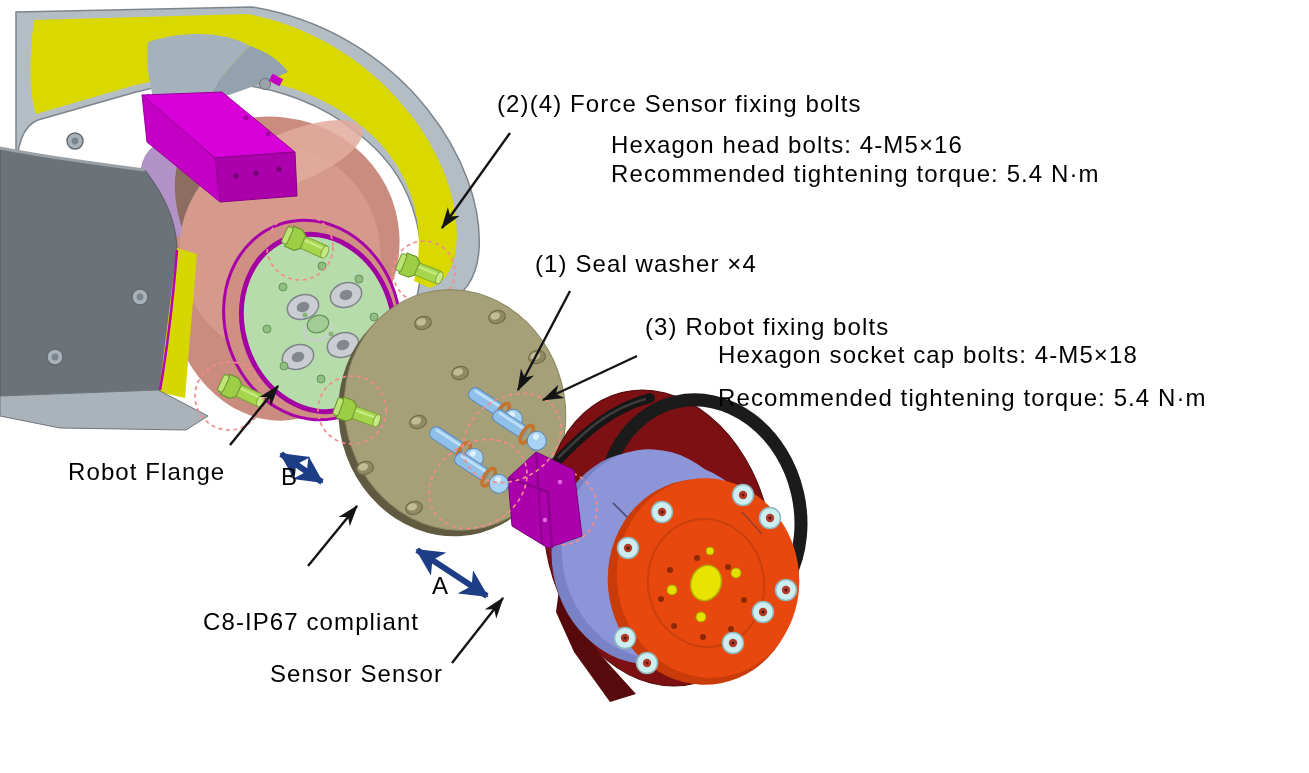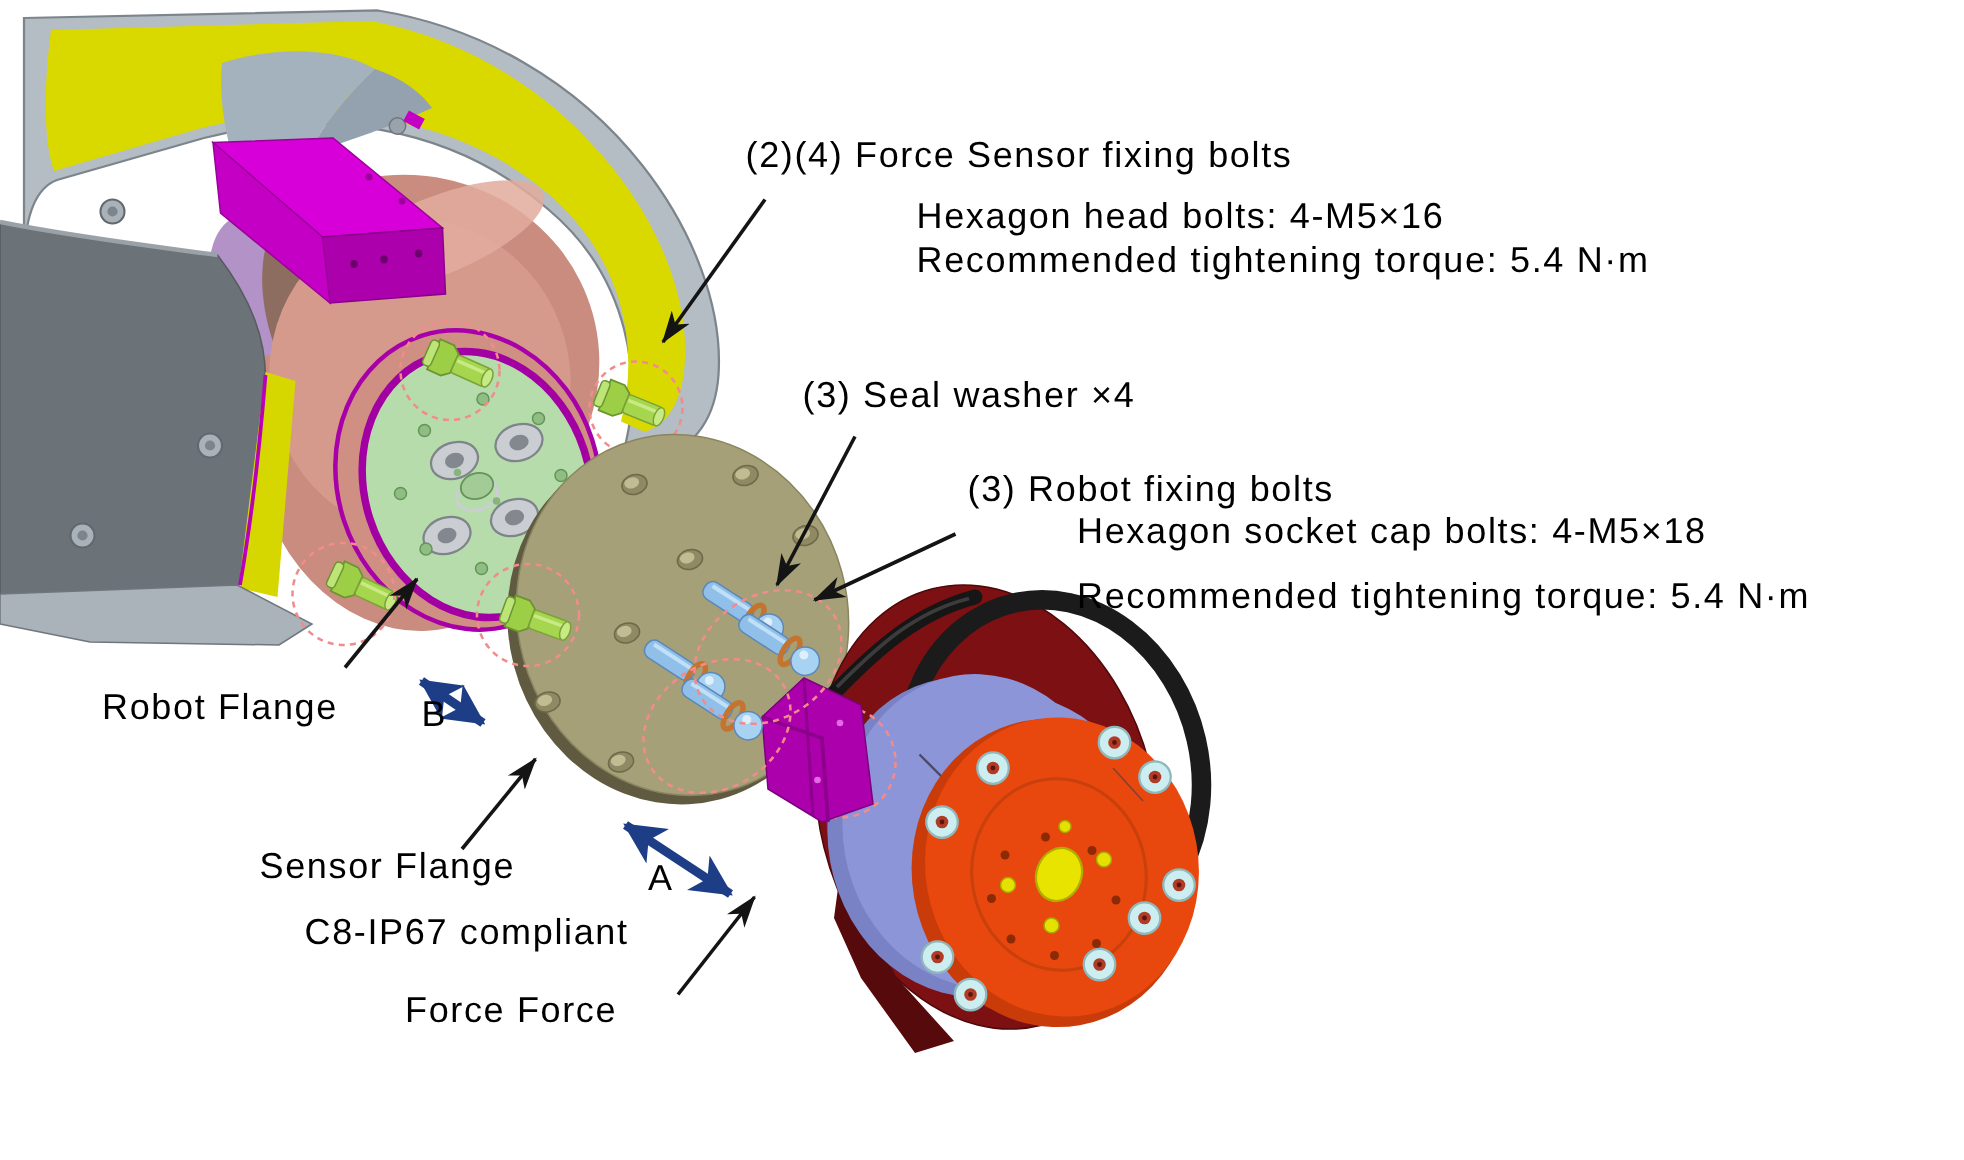--- a/index.html
+++ b/index.html
@@ -274,28 +274,27 @@
   <g stroke="#1d3d86" stroke-width="6" fill="none">
     <line x1="281" y1="454" x2="322" y2="482" marker-start="url(#nav)" marker-end="url(#nav)"></line>
     <line x1="417" y1="550" x2="487" y2="596" marker-start="url(#nav)" marker-end="url(#nav)"></line>
   </g>
 </svg>
 
 <div class="lbl" style="left:497px;top:89px">(2)(4) Force Sensor fixing bolts</div>
 <div class="lbl" style="left:611px;top:130px">Hexagon head bolts: 4-M5×16</div>
 <div class="lbl" style="left:611px;top:159px">Recommended tightening torque: 5.4 N·m</div>
 
-<div class="lbl" style="left:535px;top:249px">(3) Seal washer ×4</div>
+<div class="lbl" style="left:535px;top:249px">(1) Seal washer ×4</div>
 
 <div class="lbl" style="left:645px;top:312px">(3) Robot fixing bolts</div>
 <div class="lbl" style="left:718px;top:340px">Hexagon socket cap bolts: 4-M5×18</div>
 <div class="lbl" style="left:718px;top:383px">Recommended tightening torque: 5.4 N·m</div>
 
 <div class="lbl" style="left:68px;top:457px">Robot Flange</div>
 <div class="lbl" style="left:281px;top:462px">B</div>
 
-<div class="lbl" style="left:173px;top:563px">Sensor Flange</div>
 <div class="lbl" style="left:432px;top:571px">A</div>
 <div class="lbl" style="left:203px;top:607px">C8-IP67 compliant</div>
 
-<div class="lbl" style="left:270px;top:659px">Force Force</div>
+<div class="lbl" style="left:270px;top:659px">Sensor Sensor</div>
 
 </div>
 
 </body></html>

